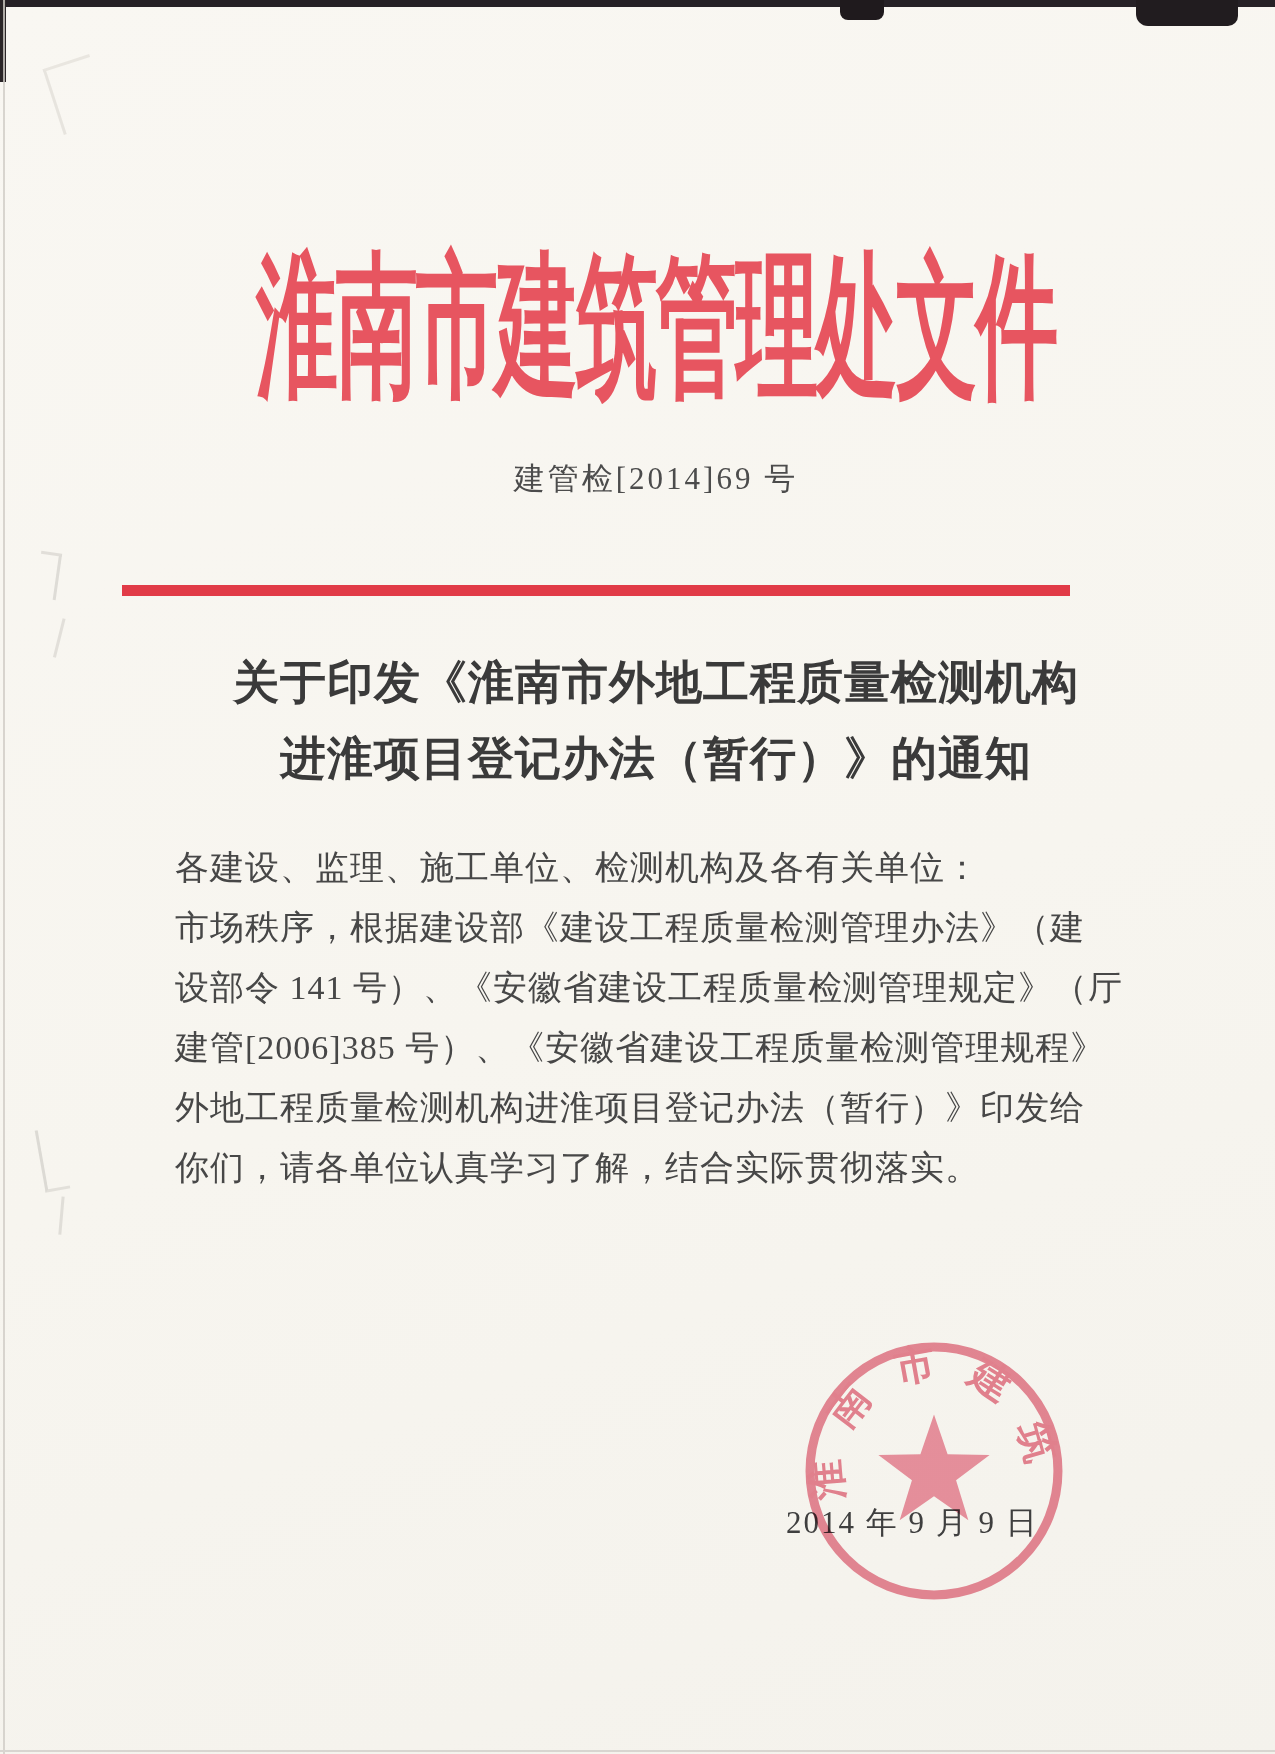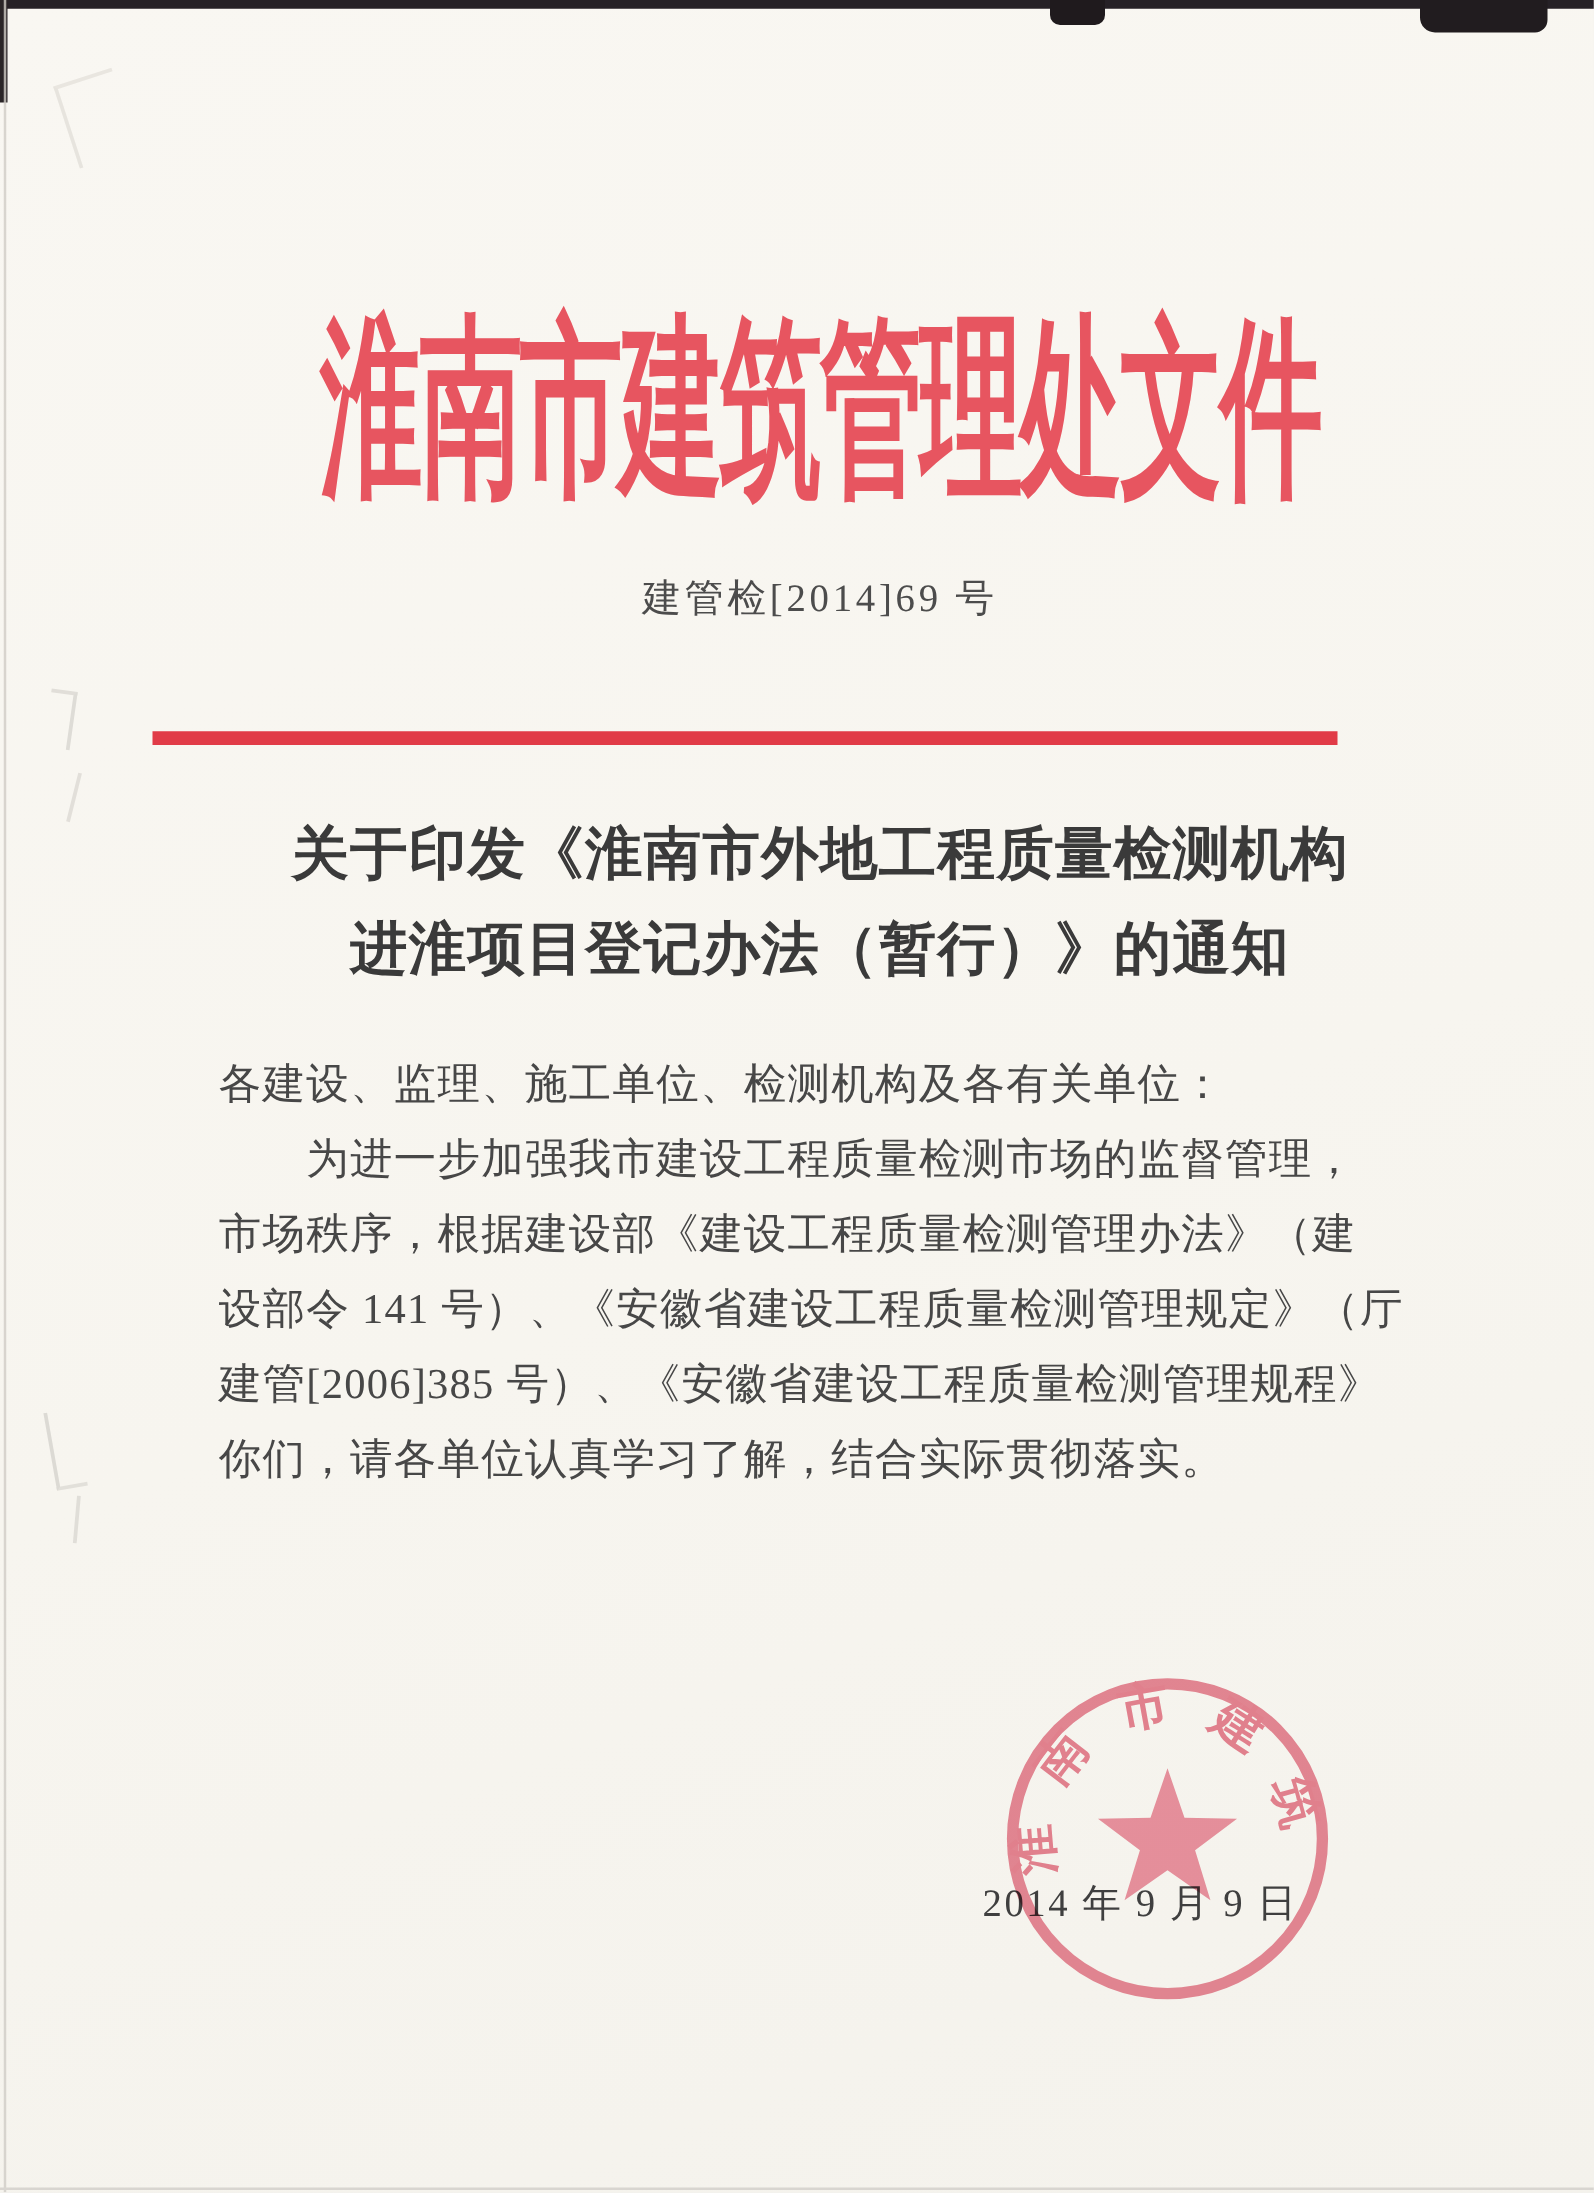--- a/index.html
+++ b/index.html
@@ -91,24 +91,24 @@
 
   <div class="doc-number">建管检[2014]69 号</div>
 
   <div class="red-rule"></div>
 
   <div class="doc-title l1">关于印发《淮南市外地工程质量检测机构</div>
   <div class="doc-title l2">进淮项目登记办法（暂行）》的通知</div>
 
   <div class="body-block">
       <div class="body-line">各建设、监理、施工单位、检测机构及各有关单位：</div>
-      <div class="body-line indent">为进一步加强我市建设工程质量检测市场的监督管理，</div>
       <div class="body-line">市场秩序，根据建设部《建设工程质量检测管理办法》（建</div>
       <div class="body-line">设部令 141 号）、《安徽省建设工程质量检测管理规定》（厅</div>
       <div class="body-line">建管[2006]385 号）、《安徽省建设工程质量检测管理规程》</div>
+      <div class="body-line">外地工程质量检测机构进淮项目登记办法（暂行）》印发给</div>
       <div class="body-line">你们，请各单位认真学习了解，结合实际贯彻落实。</div>
     </div>
 
   <div class="sign-date">2014 年 9 月 9 日</div>
 
   <svg class="seal" viewBox="0 0 260 260">
     <circle cx="130" cy="130" r="123" fill="none" stroke="#e87e90" stroke-width="9"></circle>
     <polygon fill="#ec8a9c" points="130,74 143.5,113.4 185.2,114.1 151.9,139.1 164.1,178.9 130,155 95.9,178.9 108.1,139.1 74.8,114.1 116.5,113.4"></polygon>
     <path id="sealArc" d="M 41.1 157.2 A 93 93 0 1 1 218.9 157.2" fill="none"></path>
     <text font-size="40" font-weight="bold" fill="#e8798c" font-family="Liberation Serif, DejaVu Serif, serif">

